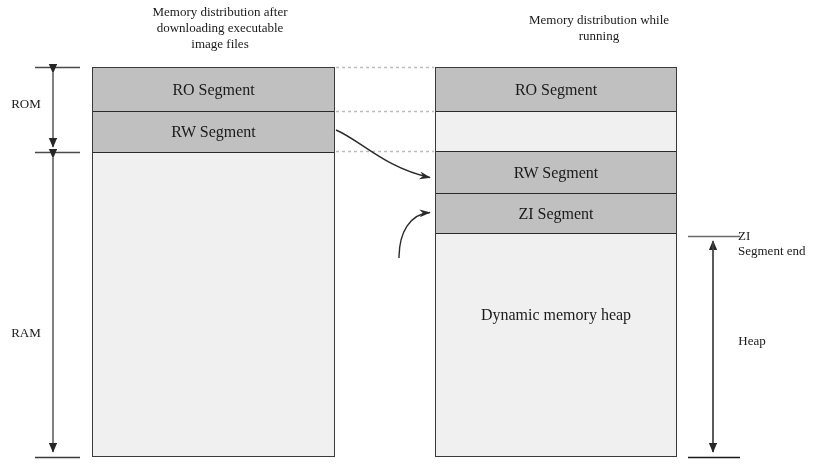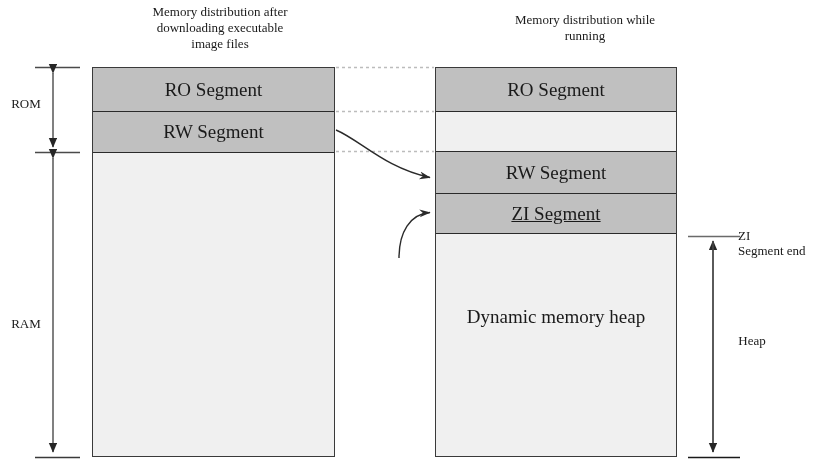--- a/index.html
+++ b/index.html
@@ -8,43 +8,43 @@
     font-family:"Liberation Serif","DejaVu Serif",serif;
     color:#000;position:relative;overflow:hidden;
   }
   .stage{position:absolute;left:0;top:0;width:678px;height:464px;}
 
   .title{
     position:absolute;text-align:center;font-size:13px;line-height:16px;
     color:#1a1a1a;white-space:pre-line;
   }
   #title-left{left:110px;top:4px;width:220px;}
-  #title-right{left:460px;top:12px;width:250px;}
+  #title-right{left:474px;top:12px;width:250px;}
 
   .mem-col{position:absolute;box-sizing:border-box;border:1.5px solid #3a3a3a;}
   .seg{
     position:absolute;left:0;right:0;box-sizing:border-box;
     display:flex;align-items:center;justify-content:center;
-    font-size:19px;color:#1a1a1a;
+    font-size:16px;color:#1a1a1a;
   }
   .seg.filled{background:#c0c0c0;border-bottom:1.5px solid #2a2a2a;}
   .seg.empty{background:#f0f0f0;}
   .seg.empty-bordered{background:#f0f0f0;border-bottom:1.5px solid #2a2a2a;}
 
   
   #col-left{left:92px;top:67px;width:243px;height:390px;background:#f0f0f0;}
   
   #col-right{left:435px;top:67px;width:242px;height:390px;background:#f0f0f0;}
 
   .axis-label{
     position:absolute;font-size:13px;color:#1a1a1a;
     text-align:center;line-height:15px;white-space:pre-line;
   }
   #label-rom{left:4px;top:96px;width:44px;}
-  #label-ram{left:4px;top:316px;width:44px;}
+  #label-ram{left:4px;top:325px;width:44px;}
   #label-zi-end{left:738px;top:228px;width:90px;text-align:left;}
   #label-heap{left:722px;top:333px;width:60px;}
 
   svg.overlay{position:absolute;left:0;top:0;width:829px;height:464px;
     pointer-events:none;}
 </style>
 </head>
 <body>
 
 <div class="stage">
@@ -58,21 +58,21 @@
   <div class="mem-col" id="col-left">
     <div class="seg filled" style="top:0px;height:44px;">RO Segment</div>
     <div class="seg filled" style="top:44px;height:41px;">RW Segment</div>
     <div class="seg empty" style="top:85px;height:302px;"></div>
   </div>
 
   <div class="mem-col" id="col-right">
     <div class="seg filled" style="top:0px;height:44px;">RO Segment</div>
     <div class="seg empty-bordered" style="top:44px;height:40px;"></div>
     <div class="seg filled" style="top:84px;height:42px;">RW Segment</div>
-    <div class="seg filled" style="top:126px;height:40px;text-decoration:underline;">ZI Segment</div>
+    <div class="seg filled" style="top:126px;height:40px;">ZI Segment</div>
     <div class="seg empty" style="top:166px;height:221px;align-items:flex-start;padding-top:72px;">Dynamic memory heap</div>
   </div>
 
   <div class="axis-label" id="label-rom">ROM</div>
   <div class="axis-label" id="label-ram">RAM</div>
   <div class="axis-label" id="label-zi-end">ZI
 Segment end</div>
   <div class="axis-label" id="label-heap">Heap</div>
 
   <svg class="overlay" viewBox="0 0 829 464">

